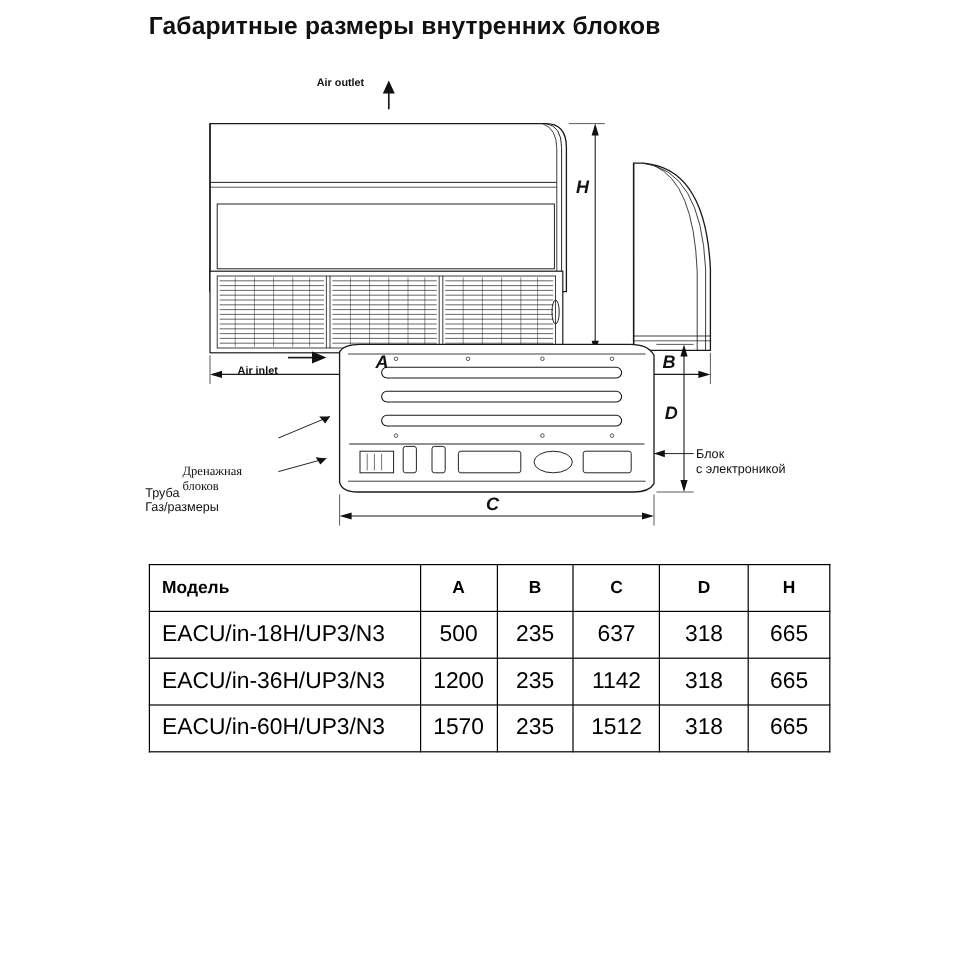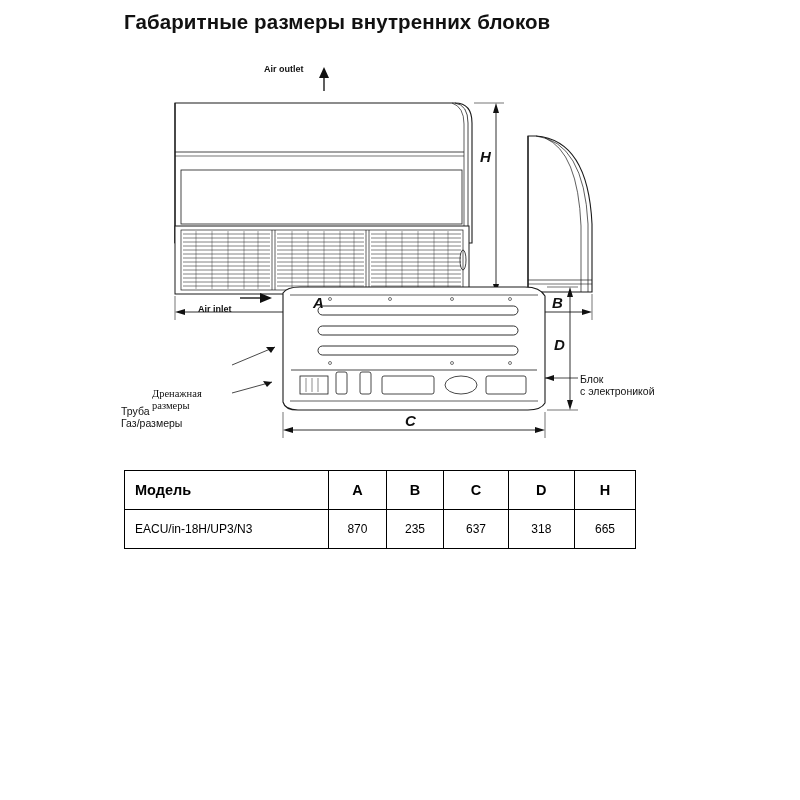--- a/index.html
+++ b/index.html
@@ -60,26 +60,26 @@
     font-style: italic;
     color: #111;
   }
 
   
   .spec-table {
     position: absolute;
     left: 124px;
     top: 470px;
     border-collapse: collapse;
-    width: 512px;
+    width: 568px;
   }
   .spec-table td, .spec-table th {
     border: 1.4px solid #000;
     height: 38px;
-    font-size: 12px;
+    font-size: 19px;
     text-align: center;
     font-weight: normal;
     padding: 0;
   }
   .spec-table .model-cell {
     text-align: left;
     padding-left: 10px;
     width: 212px;
   }
   .spec-table thead th.model-cell {
@@ -282,21 +282,21 @@
   <div class="dim" style="left:405px; top:364px;">C</div>
   <div class="dim" style="left:554px; top:288px;">D</div>
   <div class="dim" style="left:480px; top:100px;">H</div>
 
   <div class="lbl-ru" style="left:121px; top:312px;margin-top:45px;">
     <span>Труба</span><br>
     <span>Газ/размеры</span>
   </div>
   <div class="lbl-ru" style="left:152px; top:340px;font-family:Liberation Serif, serif;">
     <span>Дренажная</span><br>
-    <span>размеры</span>
+    <span>блоков</span>
   </div>
   <div class="lbl-ru" style="left:580px; top:325px;">
     <span>Блок</span><br>
     <span>с электроникой</span>
   </div>
 </div>
 
 <table class="spec-table">
   <thead>
     <tr>
@@ -304,20 +304,36 @@
       <th class="col-a">A</th>
       <th class="col-b">B</th>
       <th class="col-c">C</th>
       <th class="col-d">D</th>
       <th class="col-h">H</th>
     </tr>
   </thead>
   <tbody>
     <tr>
       <td class="model-cell">EACU/in-18H/UP3/N3</td>
-      <td>870</td>
+      <td>500</td>
       <td>235</td>
       <td>637</td>
       <td>318</td>
       <td>665</td>
     </tr>
+    <tr>
+      <td class="model-cell">EACU/in-36H/UP3/N3</td>
+      <td>1200</td>
+      <td>235</td>
+      <td>1142</td>
+      <td>318</td>
+      <td>665</td>
+    </tr>
+    <tr>
+      <td class="model-cell">EACU/in-60H/UP3/N3</td>
+      <td>1570</td>
+      <td>235</td>
+      <td>1512</td>
+      <td>318</td>
+      <td>665</td>
+    </tr>
   </tbody>
 </table>
 
 </body></html>

